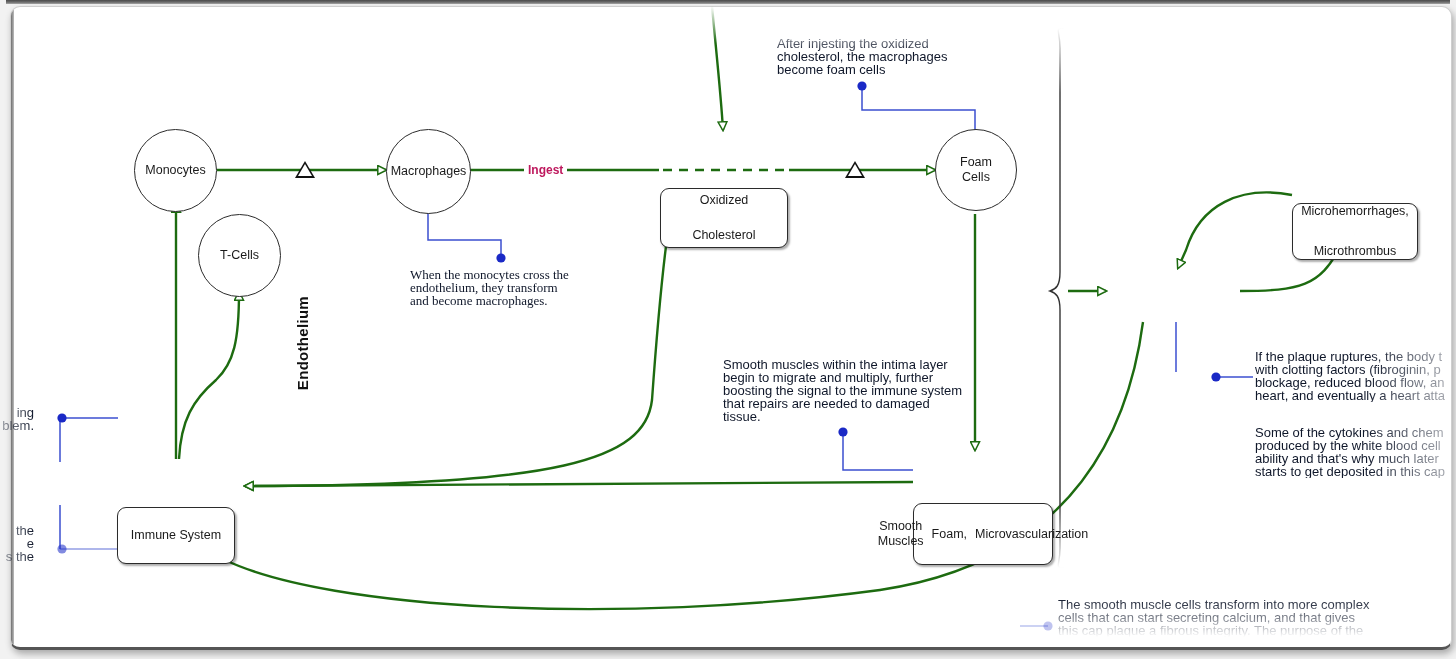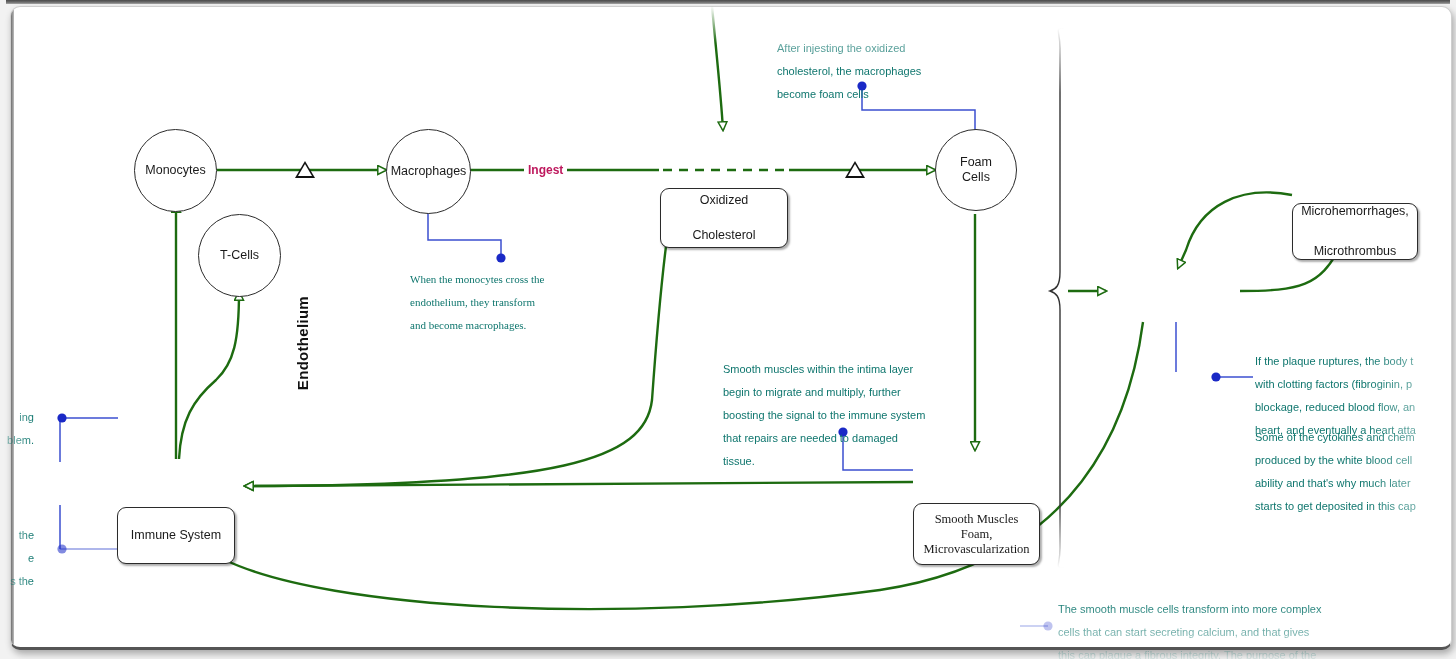--- a/index.html
+++ b/index.html
@@ -58,21 +58,21 @@
   }
   .endothelium-label{
     font-size:15px;font-weight:bold;color:#111;
     writing-mode:vertical-rl;transform:rotate(180deg);
     letter-spacing:.3px;
     z-index:7;
   }
 
   
   .note{
-    position:absolute;font-size:11px;line-height:23px;color:#0f766e;z-index:8;
+    position:absolute;font-size:13px;line-height:13px;color:#0f172a;z-index:8;
     white-space:pre-wrap;
   }
   .note.fade-top{
     -webkit-mask-image:linear-gradient(180deg,rgba(0,0,0,.45) 0%,rgba(0,0,0,1) 38%);
             mask-image:linear-gradient(180deg,rgba(0,0,0,.45) 0%,rgba(0,0,0,1) 38%);
   }
   .note.fade-right{
     -webkit-mask-image:linear-gradient(90deg,rgba(0,0,0,1) 0%,rgba(0,0,0,1) 46%,rgba(0,0,0,0) 100%);
             mask-image:linear-gradient(90deg,rgba(0,0,0,1) 0%,rgba(0,0,0,1) 46%,rgba(0,0,0,0) 100%);
   }
@@ -219,21 +219,21 @@
 
   <div class="node rect" style="left:117px;top:459px;width:118px;height:57px;">
     <span>Immune System</span>
   </div>
 
   <div class="node circ" style="left:935px;top:129px;width:82px;height:82px;flex-direction:column;">
     <span>Foam</span>
     <span>Cells</span>
   </div>
 
-  <div class="node rect" style="left:913px;top:455px;width:127px;height:62px;flex-direction:column;font-family:Liberation Serif, serif;">
+  <div class="node rect" style="left:913px;top:455px;width:140px;height:62px;flex-direction:row;">
     <span>Smooth Muscles</span>
     <span>Foam,</span>
     <span>Microvascularization</span>
   </div>
 
 
   <div class="node rect" style="left:1292px;top:155px;width:126px;height:57px;flex-direction:column;gap:25px;">
     <span>Microhemorrhages,</span>
     <span>Microthrombus</span>
   </div>

